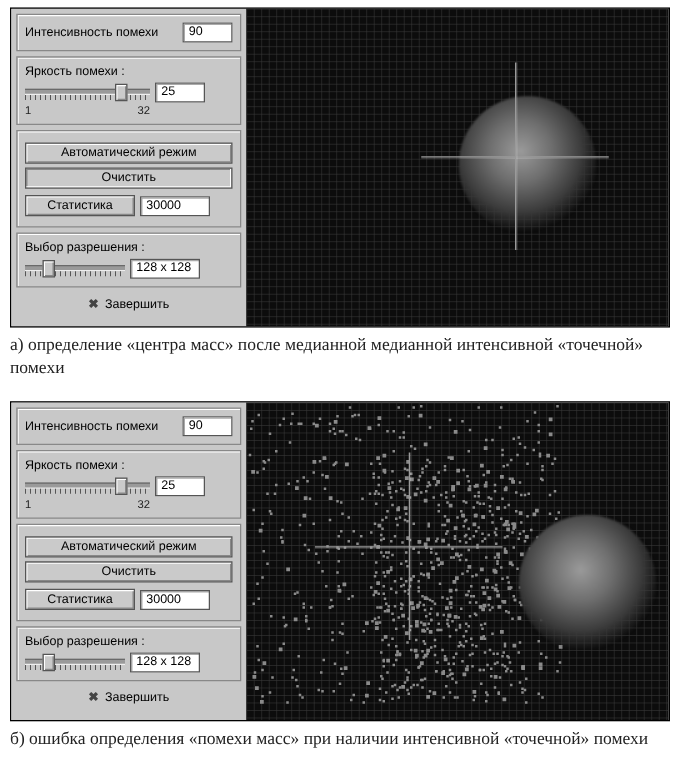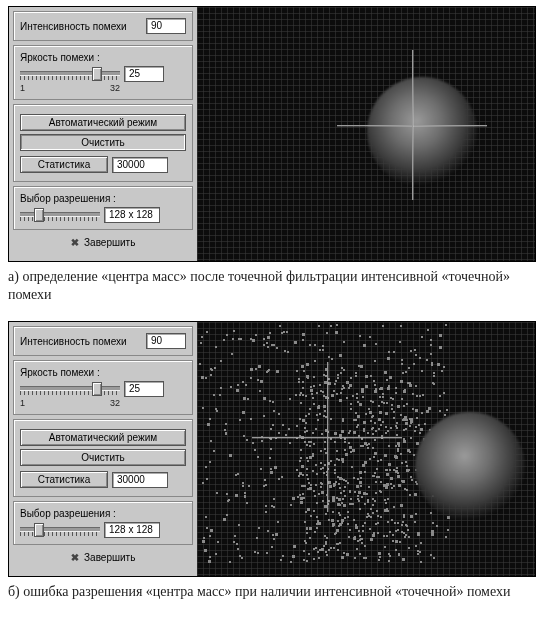--- a/index.html
+++ b/index.html
@@ -238,21 +238,21 @@
 
     <div class="viewport">
       <div class="blob" style="left:170px; top:70px;"></div>
       <div class="cross" style="left:215px; top:118px;">
         <div class="h" style="left:-75px; top:0;"></div>
         <div class="v" style="left:0; top:-75px;"></div>
       </div>
     </div>
   </div>
 </div>
-<div class="caption">а) определение «центра масс» после точечной фильтрации интенсивной «точечной» помехи</div>
+<div class="caption">а) определение «центра масс» после медианной медианной интенсивной «точечной» помехи</div>
 
 <div class="figure">
   <div class="app">
 
     <div class="panel">
 
       <div class="group">
         <div class="row">
           <span class="lbl grow">Интенсивность помехи</span>
           <span class="numbox">90</span>
@@ -1188,13 +1188,13 @@
           <span style="left: 107px; top: 119px;"></span>
         </div>
       <div class="blob" style="left:218px; top:90px;"></div>
       <div class="cross" style="left:130px; top:115px;">
         <div class="h" style="left:-75px; top:0;"></div>
         <div class="v" style="left:0; top:-75px;"></div>
       </div>
     </div>
   </div>
 </div>
-<div class="caption">б) ошибка разрешения «центра масс» при наличии интенсивной «точечной» помехи</div>
+<div class="caption">б) ошибка определения «помехи масс» при наличии интенсивной «точечной» помехи</div>
 
 </body></html>

